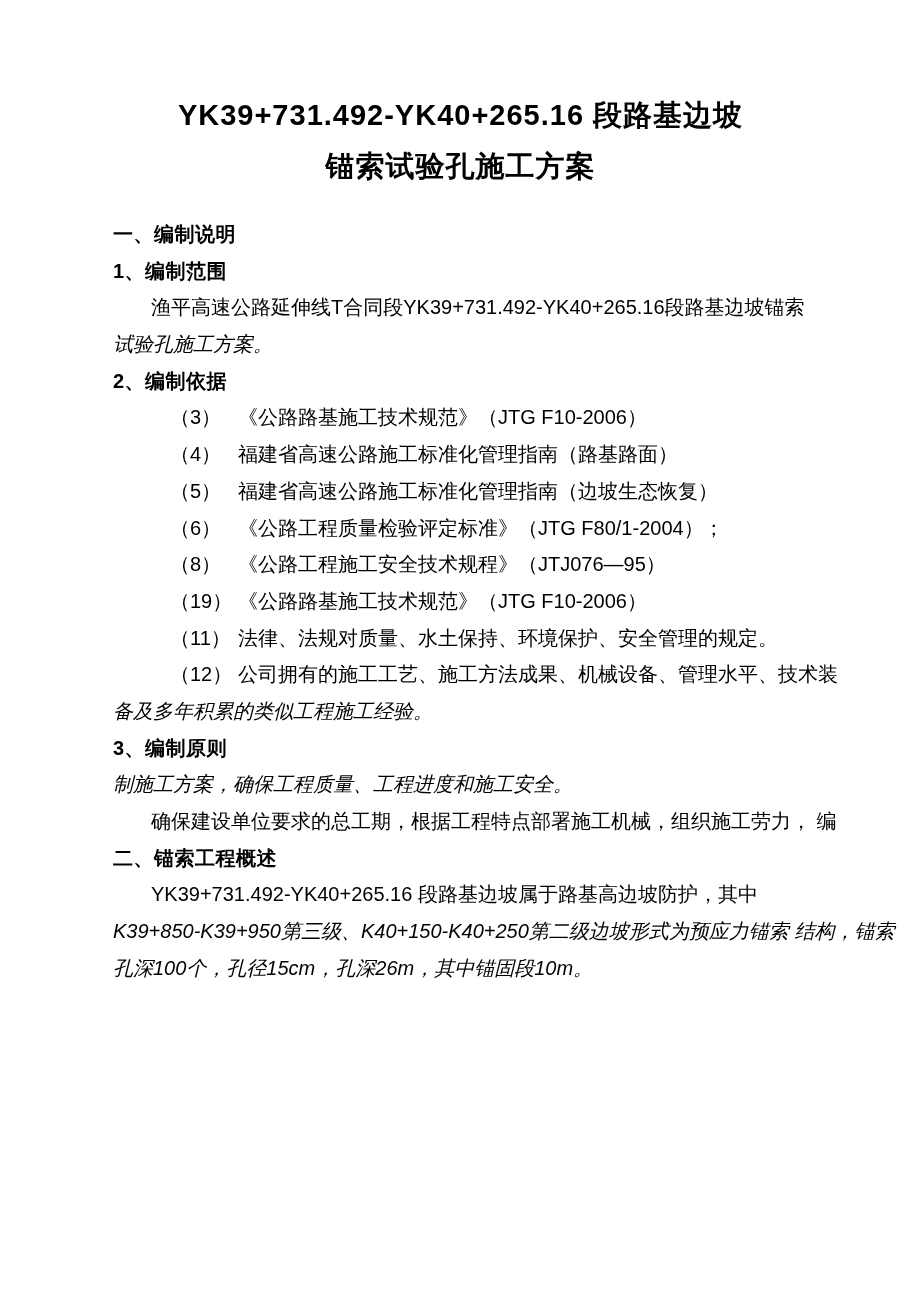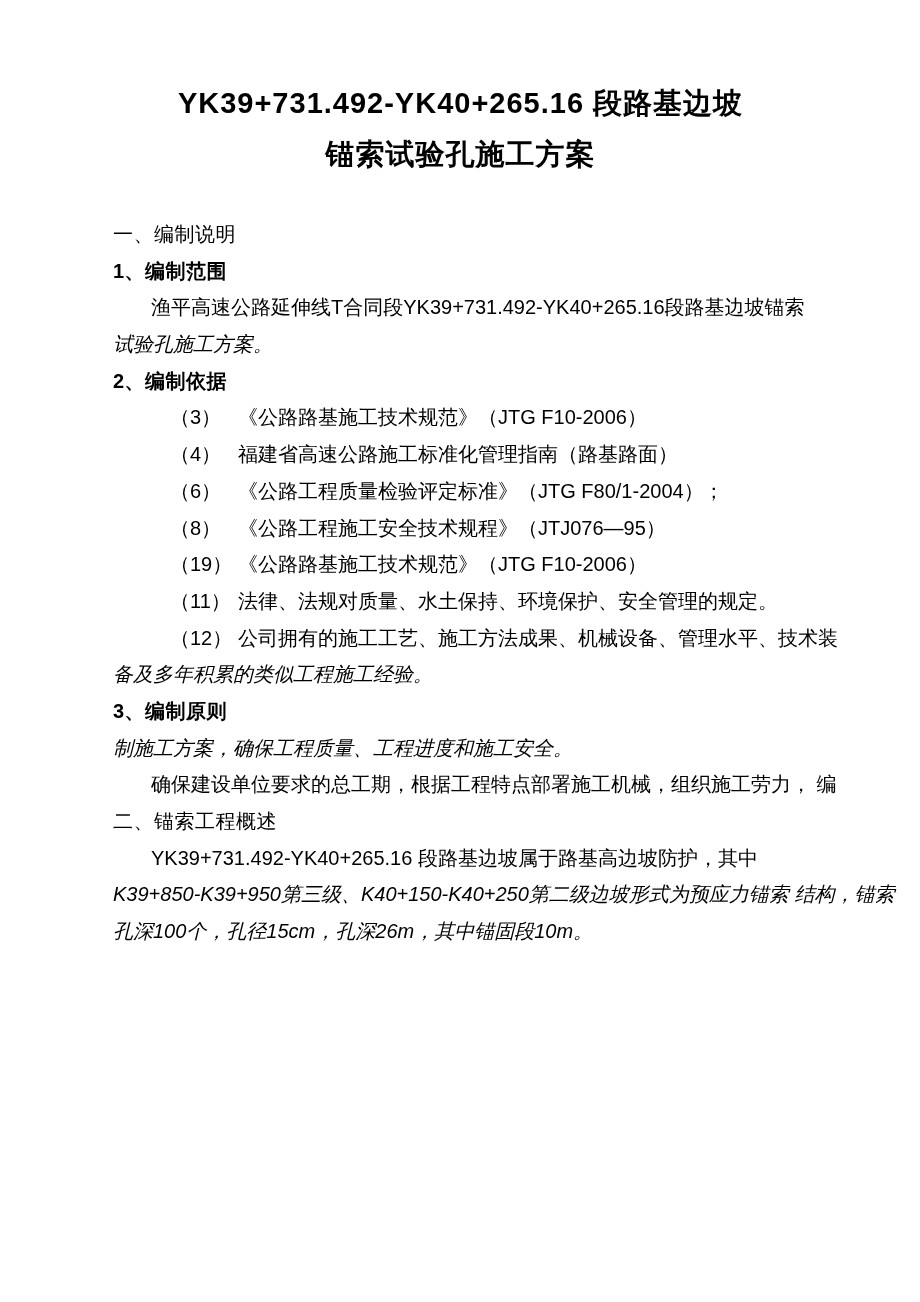--- a/index.html
+++ b/index.html
@@ -7,21 +7,21 @@
     position: relative;
     width: 920px;
     height: 1302px;
     background: #ffffff;
     color: #000000;
     font-family: "Liberation Sans", "DejaVu Sans", sans-serif;
     overflow: hidden;
   }
   .doc-title {
     position: absolute;
-    top: 78px;
+    top: 90px;
     left: 113px;
     width: 695px;
     text-align: center;
     font-size: 29px;
     font-weight: bold;
     line-height: 51px;
     letter-spacing: 1px;
     white-space: nowrap;
   }
   .body-lines {
@@ -29,21 +29,21 @@
     top: 216px;
     left: 113px;
     width: 727px;
     font-size: 20px;
   }
   .bl {
     height: 36.7px;
     line-height: 36.7px;
     white-space: nowrap;
   }
-  .h1 { font-weight: normal; letter-spacing: 0.5px; }
+  .h1 { font-weight: bold; letter-spacing: 0.5px; }
   .h2 { font-weight: bold; letter-spacing: 0.5px; }
   .p-first { text-indent: 38px; }
   .p-cont { text-indent: 0; font-style: italic; }
   .li { padding-left: 57px; }
   .li .num {
     display: inline-block;
     width: 68px;
   }
 </style>
 </head>
@@ -58,20 +58,21 @@
 
   <div class="body-lines">
     <div class="bl h1">一、编制说明</div>
     <div class="bl h2">1、编制范围</div>
     <div class="bl p-first">渔平高速公路延伸线T合同段YK39+731.492-YK40+265.16段路基边坡锚索</div>
     <div class="bl p-cont">试验孔施工方案。</div>
     <div class="bl h2">2、编制依据</div>
 
     <div class="bl li"><span class="num">（3）</span><span>《公路路基施工技术规范》（JTG F10-2006）</span></div>
     <div class="bl li"><span class="num">（4）</span><span>福建省高速公路施工标准化管理指南（路基路面）</span></div>
+    <div class="bl li"><span class="num">（5）</span><span>福建省高速公路施工标准化管理指南（边坡生态恢复）</span></div>
     <div class="bl li"><span class="num">（6）</span><span>《公路工程质量检验评定标准》（JTG F80/1-2004）；</span></div>
     <div class="bl li"><span class="num">（8）</span><span>《公路工程施工安全技术规程》（JTJ076—95）</span></div>
     <div class="bl li"><span class="num">（19）</span><span>《公路路基施工技术规范》（JTG F10-2006）</span></div>
     <div class="bl li"><span class="num">（11）</span><span>法律、法规对质量、水土保持、环境保护、安全管理的规定。</span></div>
     <div class="bl li"><span class="num">（12）</span><span>公司拥有的施工工艺、施工方法成果、机械设备、管理水平、技术装</span></div>
 
     <div class="bl p-cont">备及多年积累的类似工程施工经验。</div>
     <div class="bl h2">3、编制原则</div>
     <div class="bl p-cont">制施工方案，确保工程质量、工程进度和施工安全。</div>
     <div class="bl p-first">确保建设单位要求的总工期，根据工程特点部署施工机械，组织施工劳力， 编</div>

